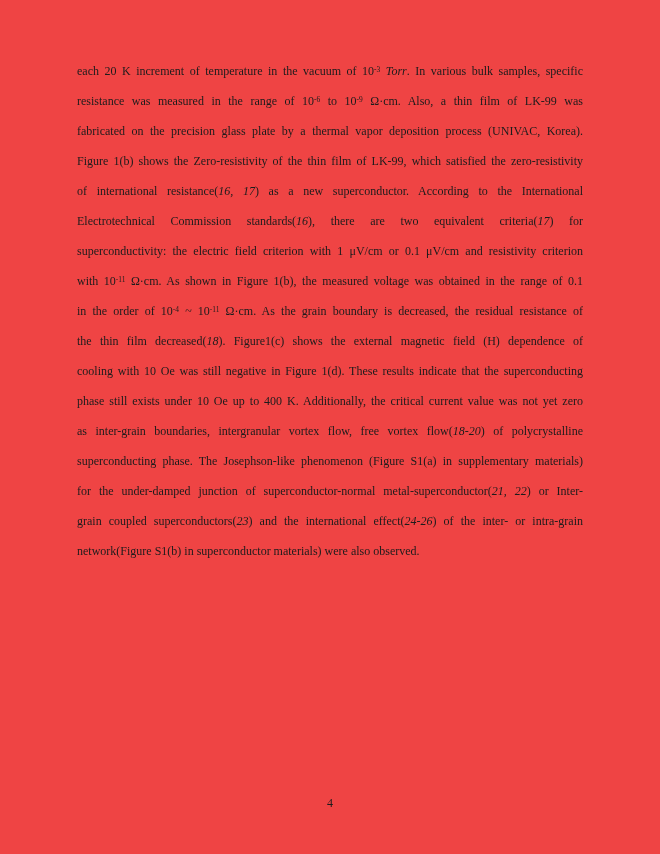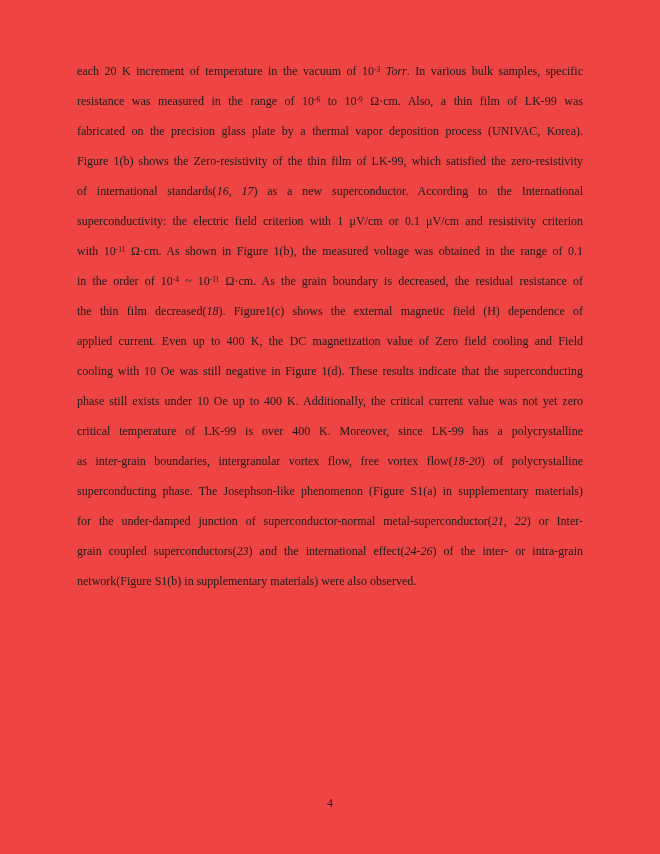--- a/index.html
+++ b/index.html
@@ -62,29 +62,28 @@
 </style>
 </head>
 <body>
 
 <div class="page">
   <div class="body-text">
       <div class="line"><span>each 20 K increment of temperature in the vacuum of 10</span><sup>-3</sup><span> </span><span class="italic">Torr</span><span>. In various bulk samples, specific</span></div>
       <div class="line"><span>resistance was measured in the range of 10</span><sup>-6</sup><span> to 10</span><sup>-9</sup><span> Ω·cm. Also, a thin film of LK-99 was</span></div>
       <div class="line"><span>fabricated on the precision glass plate by a thermal vapor deposition process (UNIVAC, Korea).</span></div>
       <div class="line"><span>Figure 1(b) shows the Zero-resistivity of the thin film of LK-99, which satisfied the zero-resistivity</span></div>
-      <div class="line"><span>of international standards(</span><span class="italic">16, 17</span><span>) as a new superconductor. According to the International</span></div>
+      <div class="line"><span>of international resistance(</span><span class="italic">16, 17</span><span>) as a new superconductor. According to the International</span></div>
+      <div class="line"><span>Electrotechnical Commission standards(</span><span class="italic">16</span><span>), there are two equivalent criteria(</span><span class="italic">17</span><span>) for</span></div>
       <div class="line"><span>superconductivity: the electric field criterion with 1 μV/cm or 0.1 μV/cm and resistivity criterion</span></div>
       <div class="line"><span>with 10</span><sup>-11</sup><span> Ω·cm. As shown in Figure 1(b), the measured voltage was obtained in the range of 0.1</span></div>
       <div class="line"><span>in the order of 10</span><sup>-4</sup><span> ~ 10</span><sup>-11</sup><span> Ω·cm. As the grain boundary is decreased, the residual resistance of</span></div>
       <div class="line"><span>the thin film decreased(</span><span class="italic">18</span><span>). Figure1(c) shows the external magnetic field (H) dependence of</span></div>
-      <div class="line"><span>applied current. Even up to 400 K, the DC magnetization value of Zero field cooling and Field</span></div>
       <div class="line"><span>cooling with 10 Oe was still negative in Figure 1(d). These results indicate that the superconducting</span></div>
       <div class="line"><span>phase still exists under 10 Oe up to 400 K. Additionally, the critical current value was not yet zero</span></div>
-      <div class="line"><span>critical temperature of LK-99 is over 400 K. Moreover, since LK-99 has a polycrystalline</span></div>
       <div class="line"><span>as inter-grain boundaries, intergranular vortex flow, free vortex flow(</span><span class="italic">18-20</span><span>) of polycrystalline</span></div>
       <div class="line"><span>superconducting phase. The Josephson-like phenomenon (Figure S1(a) in supplementary materials)</span></div>
       <div class="line"><span>for the under-damped junction of superconductor-normal metal-superconductor(</span><span class="italic">21, 22</span><span>) or Inter-</span></div>
       <div class="line"><span>grain coupled superconductors(</span><span class="italic">23</span><span>) and the international effect(</span><span class="italic">24-26</span><span>) of the inter- or intra-grain</span></div>
-      <div class="line last-line"><span>network(Figure S1(b) in supplementary materials) were also observed.</span></div>
+      <div class="line last-line"><span>network(Figure S1(b) in superconductor materials) were also observed.</span></div>
     </div>
   <div class="footer">4</div>
 </div>
 
 </body></html>

